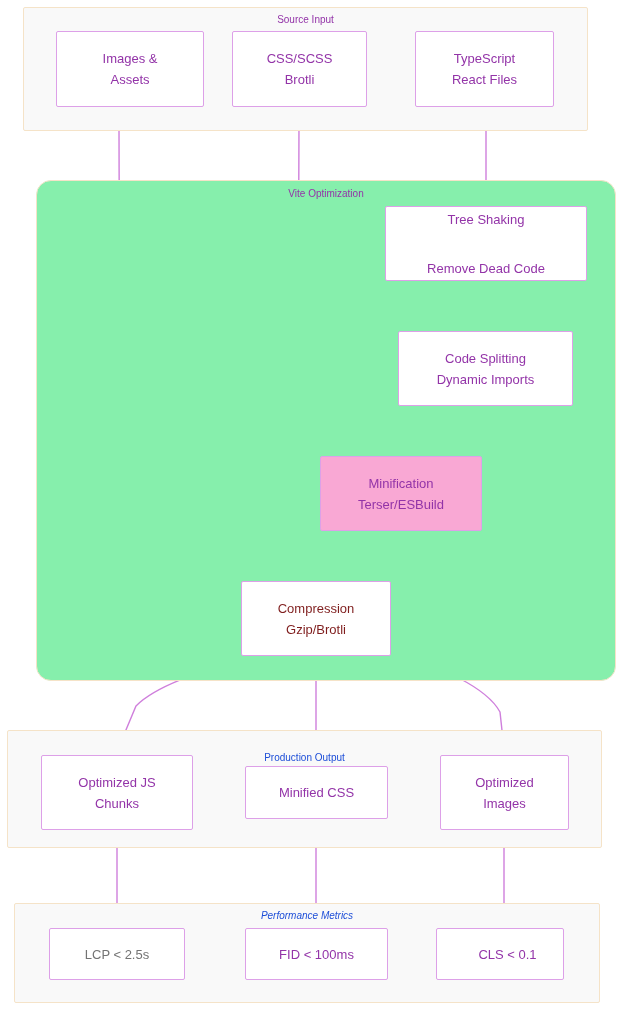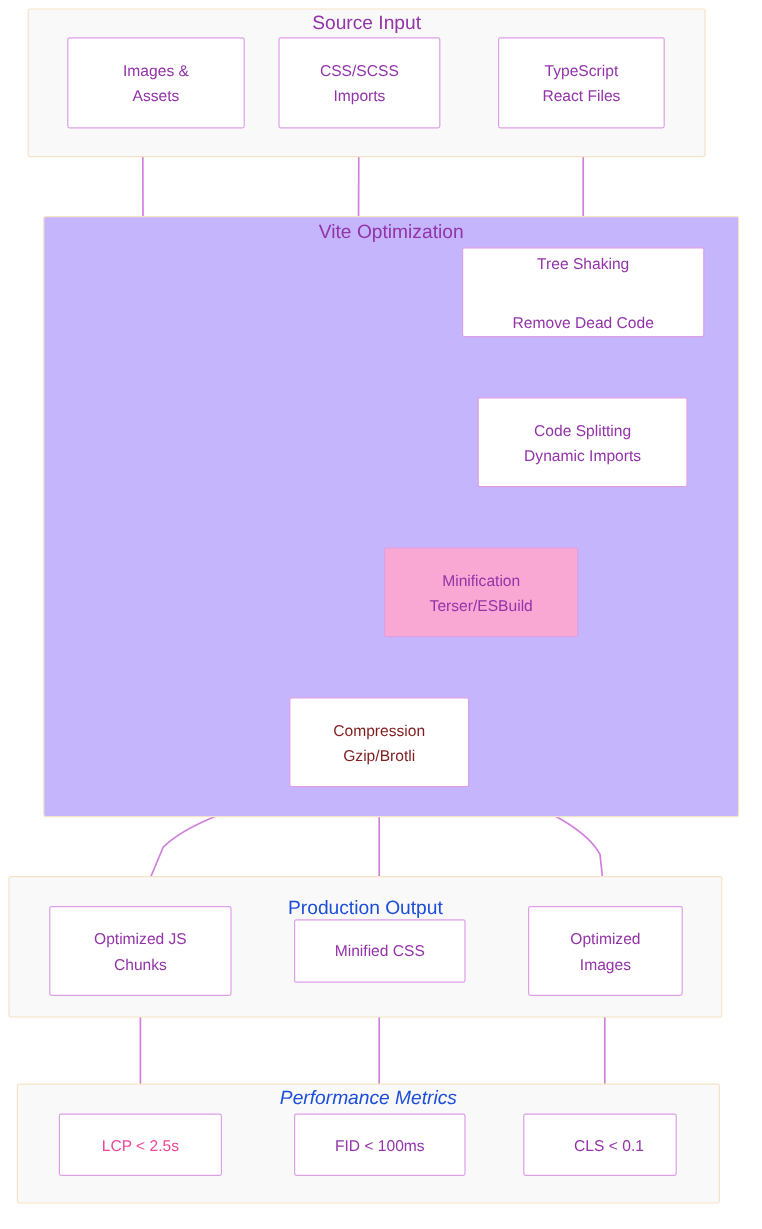--- a/index.html
+++ b/index.html
@@ -33,21 +33,21 @@
     border: 1px solid #f5e3c8;
     background: #f9f9f9;
     border-radius: 2px;
   }
   .cluster-label {
     position: absolute;
     left: 0;
     right: 0;
     text-align: center;
     color: #9334a8;
-    font-size: 16px;
+    font-size: 10px;
     line-height: 14px;
     white-space: nowrap;
   }
   .node {
     position: absolute;
     box-sizing: border-box;
     border: 1px solid #dda0e8;
     background: #ffffff;
     border-radius: 2px;
     display: flex;
@@ -86,38 +86,38 @@
         <path d="M 117,830 L 117,922" fill="none" stroke="#cf7fdc" stroke-width="1.4" marker-end="url(#arrowhead)"></path>
         <path d="M 316,819 L 316,922" fill="none" stroke="#cf7fdc" stroke-width="1.4" marker-end="url(#arrowhead)"></path>
         <path d="M 504,830 L 504,922" fill="none" stroke="#cf7fdc" stroke-width="1.4" marker-end="url(#arrowhead)"></path>
       </g>
   </svg>
 
   <div id="clusters-group">
       <div class="cluster" style="left: 23px; top: 7px; width: 565px; height: 124px; border-color: rgb(245, 227, 200); background: rgb(249, 249, 249);">
         <div class="cluster-label" style="top: 5px; color: rgb(147, 52, 168);">Source Input</div>
       </div>
-      <div class="cluster" style="left: 36px; top: 180px; width: 580px; height: 501px; border-color: rgb(245, 227, 200); background: #c4b5fd;">
+      <div class="cluster" style="left: 36px; top: 180px; width: 580px; height: 501px; border-color: rgb(245, 227, 200); background: #86efac; border-radius: 15px;">
         <div class="cluster-label" style="top: 6px; color: rgb(147, 52, 168);">Vite Optimization</div>
       </div>
       <div class="cluster" style="left: 7px; top: 730px; width: 595px; height: 118px; border-color: rgb(245, 227, 200); background: rgb(249, 249, 249);">
         <div class="cluster-label" style="top: 20px; color: #1d4ed8;">Production Output</div>
       </div>
       <div class="cluster" style="left: 14px; top: 903px; width: 586px; height: 100px; border-color: rgb(245, 227, 200); background: rgb(249, 249, 249);">
         <div class="cluster-label" style="top: 5px; color: #1d4ed8; font-style: italic;">Performance Metrics</div>
       </div>
     </div>
   <div id="nodes-group">
       <div class="node" style="left: 56px; top: 31px; width: 148px; height: 76px; border-color: rgb(221, 160, 232); background: rgb(255, 255, 255); color: rgb(147, 52, 168);">
         <span class="ln">Images &amp;</span>
         <span class="ln">Assets</span>
       </div>
       <div class="node" style="left: 232px; top: 31px; width: 135px; height: 76px; border-color: rgb(221, 160, 232); background: rgb(255, 255, 255); color: rgb(147, 52, 168);">
         <span class="ln">CSS/SCSS</span>
-        <span class="ln">Imports</span>
+        <span class="ln">Brotli</span>
       </div>
       <div class="node" style="left: 415px; top: 31px; width: 139px; height: 76px; border-color: rgb(221, 160, 232); background: rgb(255, 255, 255); color: rgb(147, 52, 168);">
         <span class="ln">TypeScript</span>
         <span class="ln">React Files</span>
       </div>
       <div class="node" style="left: 385px; top: 206px; width: 202px; height: 75px; border-color: rgb(221, 160, 232); background: rgb(255, 255, 255); color: rgb(147, 52, 168); gap: 28px;">
         <span class="ln">Tree Shaking</span>
         <span class="ln">Remove Dead Code</span>
       </div>
       <div class="node" style="left: 398px; top: 331px; width: 175px; height: 75px; border-color: rgb(221, 160, 232); background: rgb(255, 255, 255); color: rgb(147, 52, 168);">
@@ -136,21 +136,21 @@
         <span class="ln">Optimized JS</span>
         <span class="ln">Chunks</span>
       </div>
       <div class="node" style="left: 245px; top: 766px; width: 143px; height: 53px; border-color: rgb(221, 160, 232); background: rgb(255, 255, 255); color: rgb(147, 52, 168);">
         <span class="ln">Minified CSS</span>
       </div>
       <div class="node" style="left: 440px; top: 755px; width: 129px; height: 75px; border-color: rgb(221, 160, 232); background: rgb(255, 255, 255); color: rgb(147, 52, 168);">
         <span class="ln">Optimized</span>
         <span class="ln">Images</span>
       </div>
-      <div class="node" style="left: 49px; top: 928px; width: 136px; height: 52px; border-color: rgb(221, 160, 232); background: rgb(255, 255, 255); color: #ec4899;">
+      <div class="node" style="left: 49px; top: 928px; width: 136px; height: 52px; border-color: rgb(221, 160, 232); background: rgb(255, 255, 255); color: #737373;">
         <span class="ln">LCP &lt; 2.5s</span>
       </div>
       <div class="node" style="left: 245px; top: 928px; width: 143px; height: 52px; border-color: rgb(221, 160, 232); background: rgb(255, 255, 255); color: rgb(147, 52, 168);">
         <span class="ln">FID &lt; 100ms</span>
       </div>
       <div class="node" style="left: 436px; top: 928px; width: 128px; height: 52px; border-color: rgb(221, 160, 232); background: rgb(255, 255, 255); color: rgb(147, 52, 168); padding-left: 15px;">
         <span class="ln">CLS &lt; 0.1</span>
       </div>
     </div>
 

